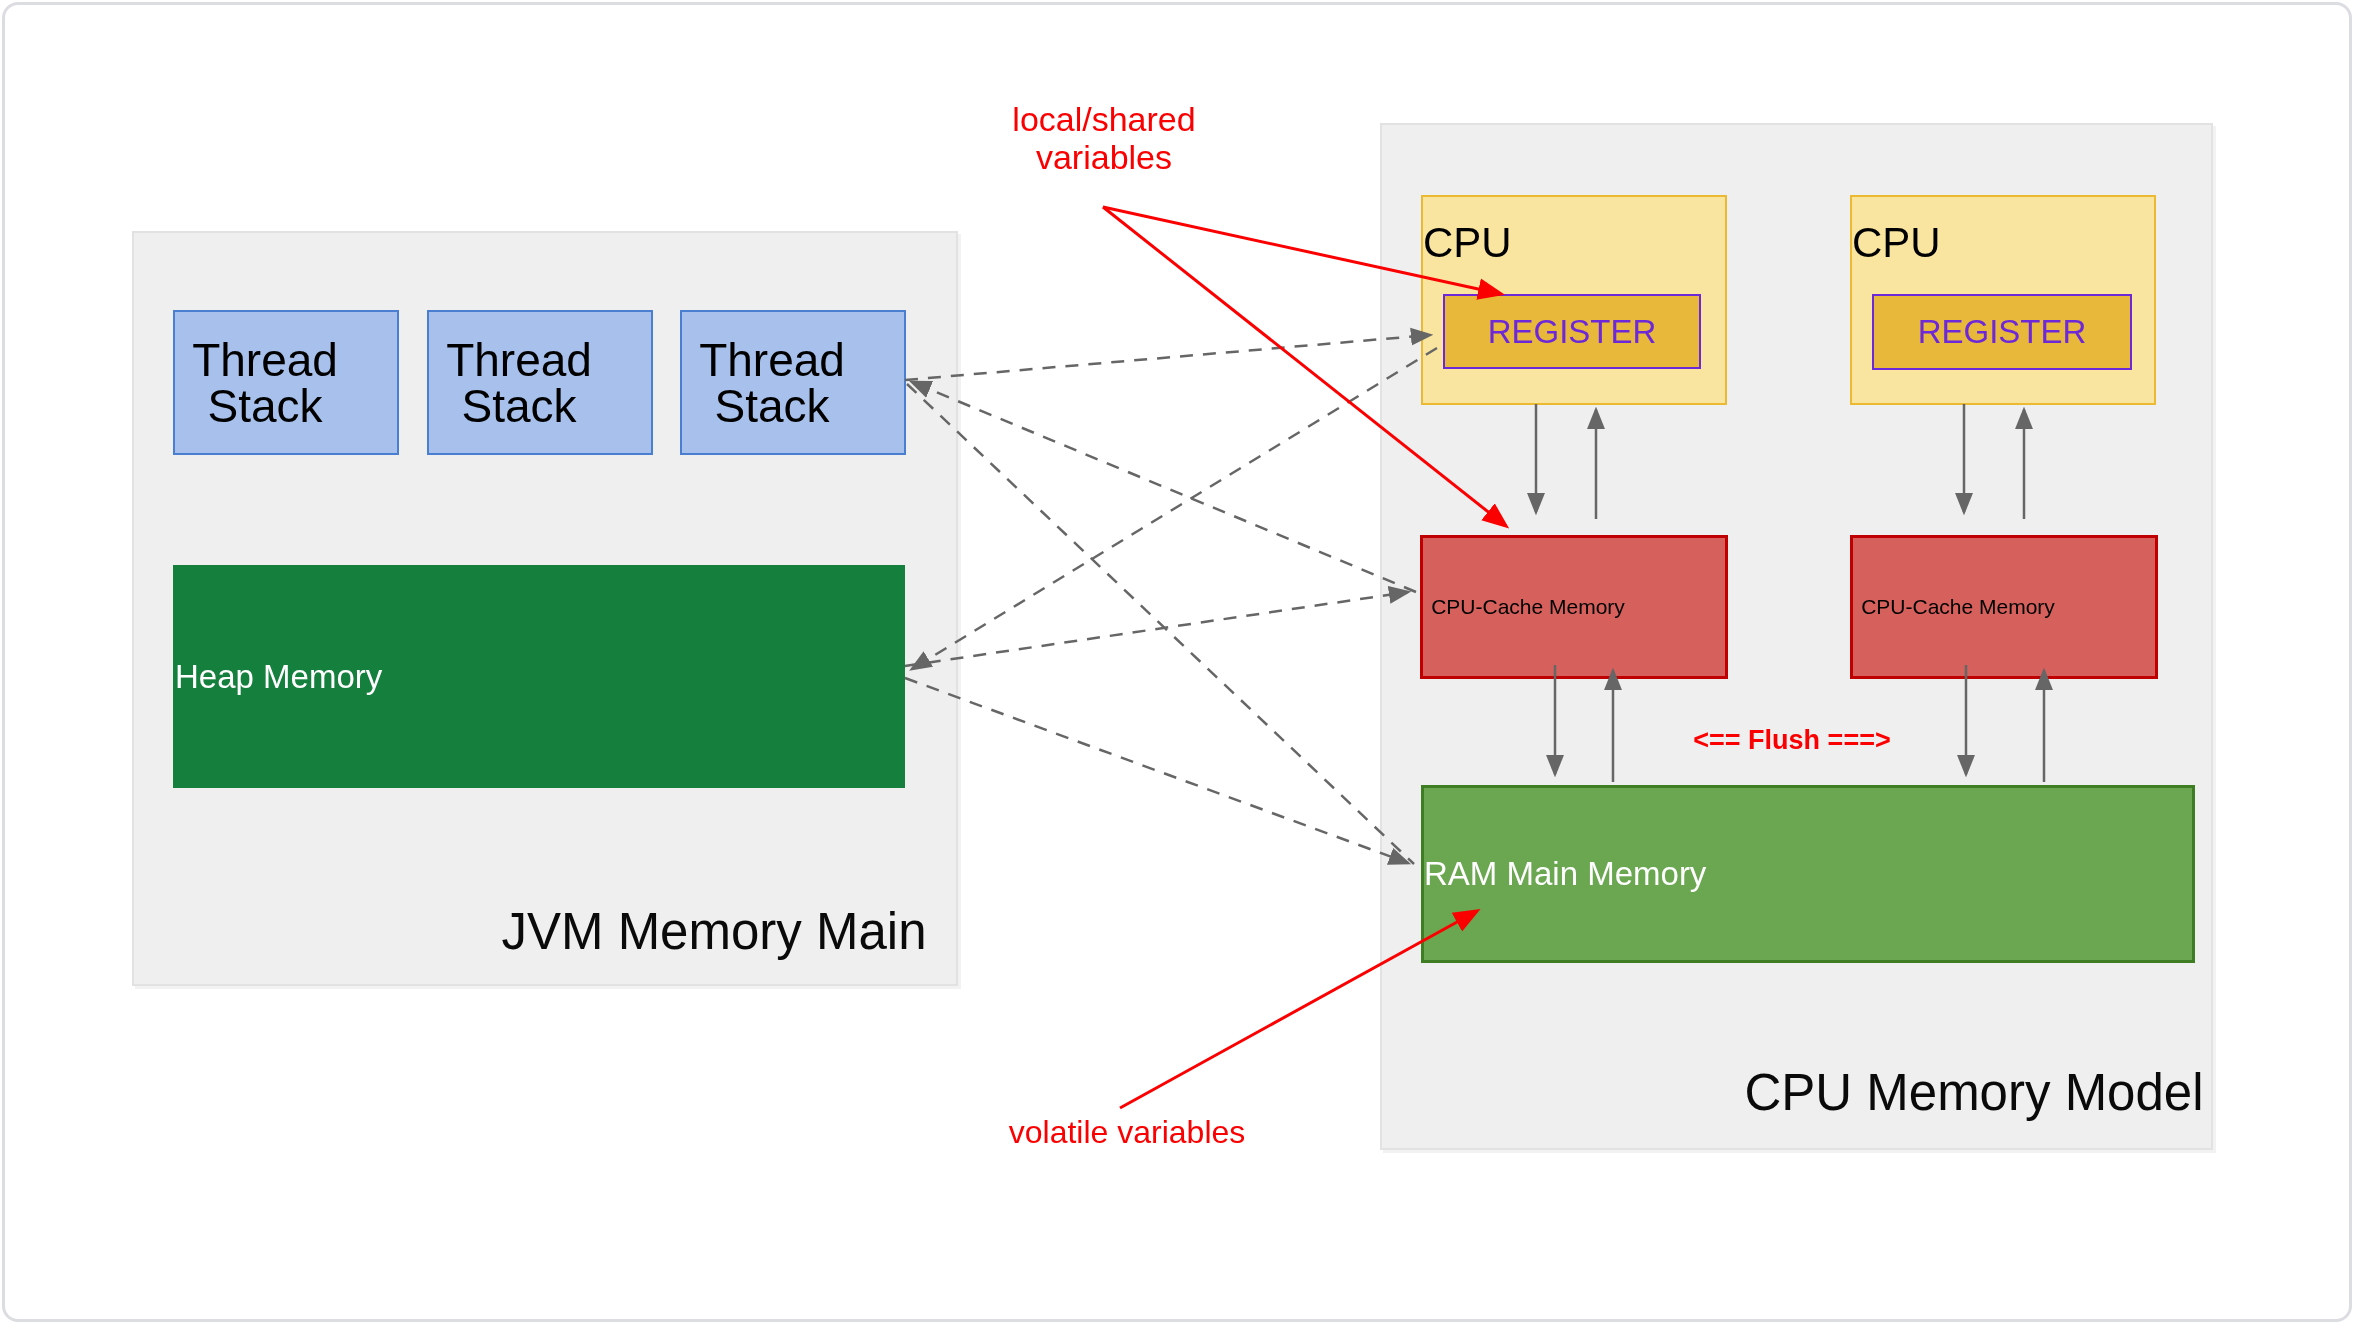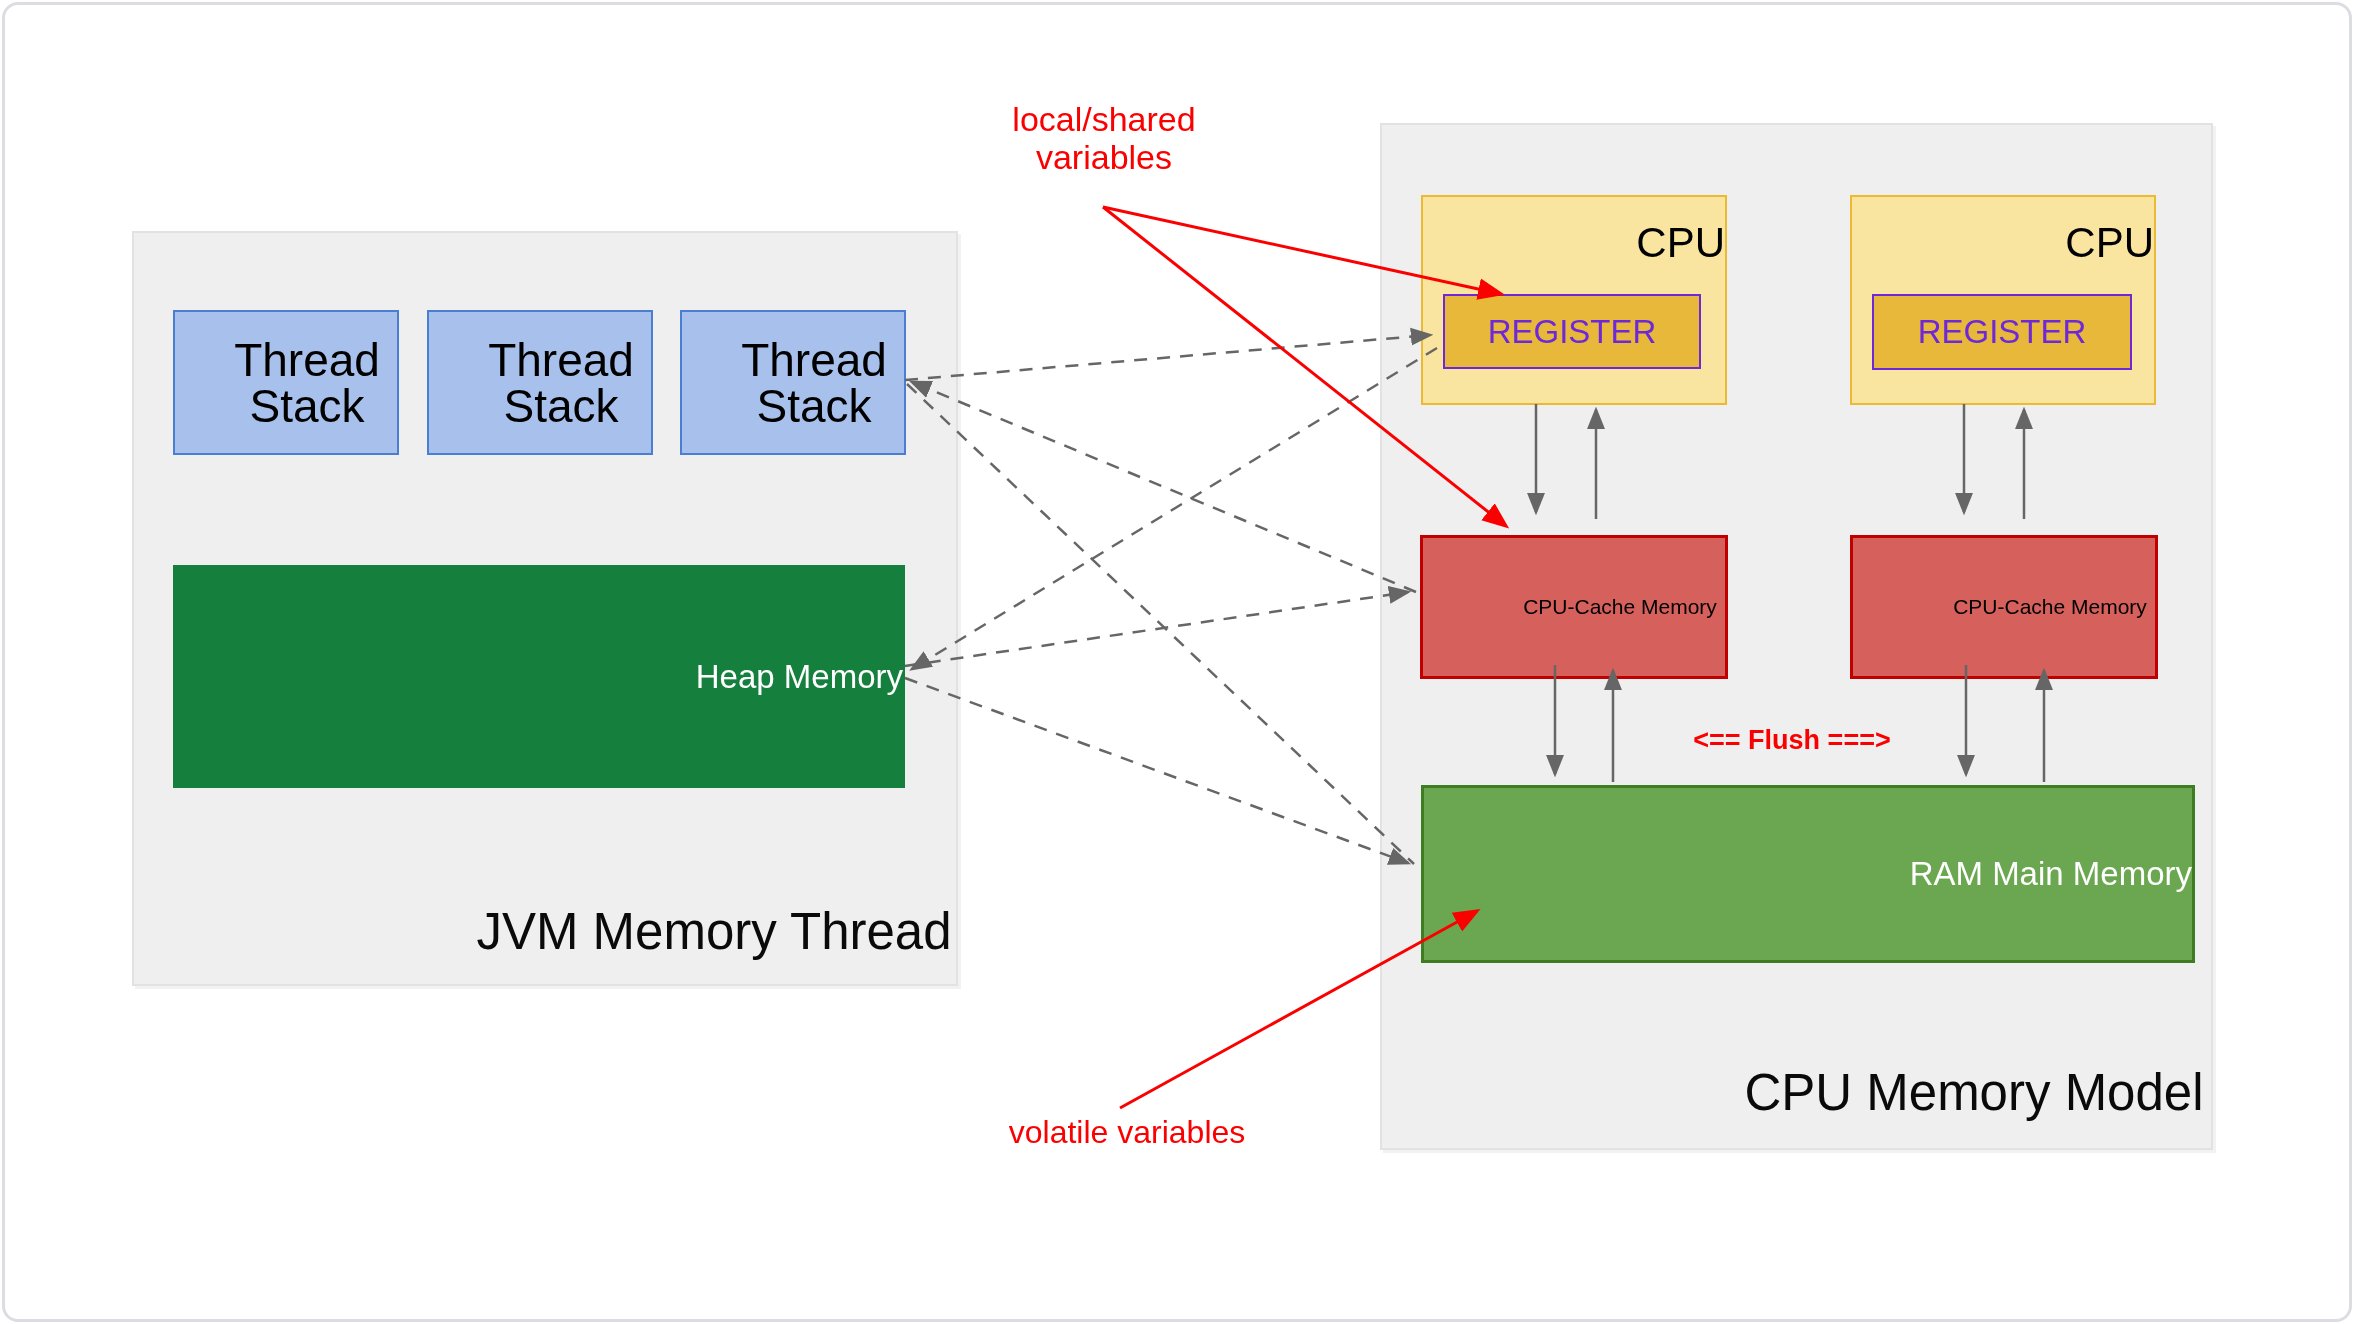--- a/index.html
+++ b/index.html
@@ -13,21 +13,21 @@
   }
   .panel{
     position:absolute;background:#efefef;border:2px solid #e2e2e2;box-sizing:border-box;
     box-shadow:3px 3px 0 rgba(0,0,0,0.05);
   }
   .panel-title{
     position:absolute;font-size:51px;line-height:1.05;color:#0a0a0a;white-space:nowrap;
     text-align:center;
   }
   .box{
-    position:absolute;box-sizing:border-box;display:flex;align-items:center;justify-content:flex-end;
+    position:absolute;box-sizing:border-box;display:flex;align-items:center;justify-content:flex-start;
     text-align:center;
   }
   .ts{background:#a7c1ec;border:2px solid #4a7ed0;font-size:46px;line-height:1.0;color:#000;}
   .ts .wrap{width:180px;}
   .heap{background:#15803d;border:2px solid #15803d;color:#ffffff;font-size:33px;}
   .cpu{background:#fae5a0;border:2px solid #ebb932;}
   .cpu-label{margin-top:22px;text-align:center;font-size:42px;color:#000;}
   .reg{
     position:absolute;box-sizing:border-box;background:#e8b83a;border:2px solid #6d28d9;
     display:flex;align-items:center;justify-content:center;font-size:33px;color:#6d28d9;
@@ -53,21 +53,21 @@
     </div>
     <div class="box ts" style="left:293px;top:77px;width:226px;height:145px;">
       <div class="wrap">Thread Stack</div>
     </div>
     <div class="box ts" style="left:546px;top:77px;width:226px;height:145px;">
       <div class="wrap">Thread Stack</div>
     </div>
     <div class="box heap" style="left:39px;top:332px;width:732px;height:223px;">
       <div>Heap Memory</div>
     </div>
-    <div class="panel-title" style="left:265px;top:672px;width:630px;">JVM Memory Thread</div>
+    <div class="panel-title" style="left:265px;top:672px;width:630px;">JVM Memory Main</div>
   </div>
 
   <div class="panel" style="left:1380px;top:123px;width:833px;height:1027px;">
     <div class="box cpu" style="left:39px;top:70px;width:306px;height:210px;align-items:flex-start;">
       <div class="cpu-label">CPU</div>
       <div class="reg" style="left:20px;top:97px;width:258px;height:75px;">
         <div>REGISTER</div>
       </div>
     </div>
     <div class="box cpu" style="left:468px;top:70px;width:306px;height:210px;align-items:flex-start;">

